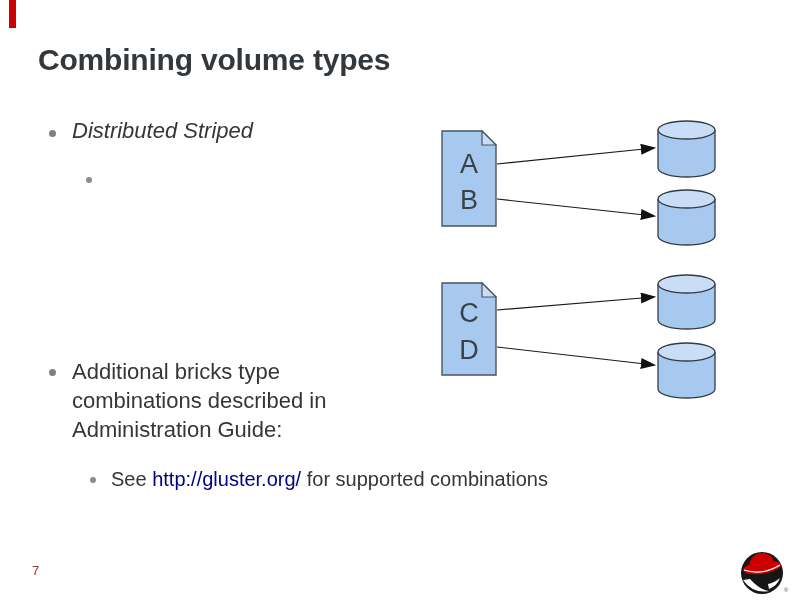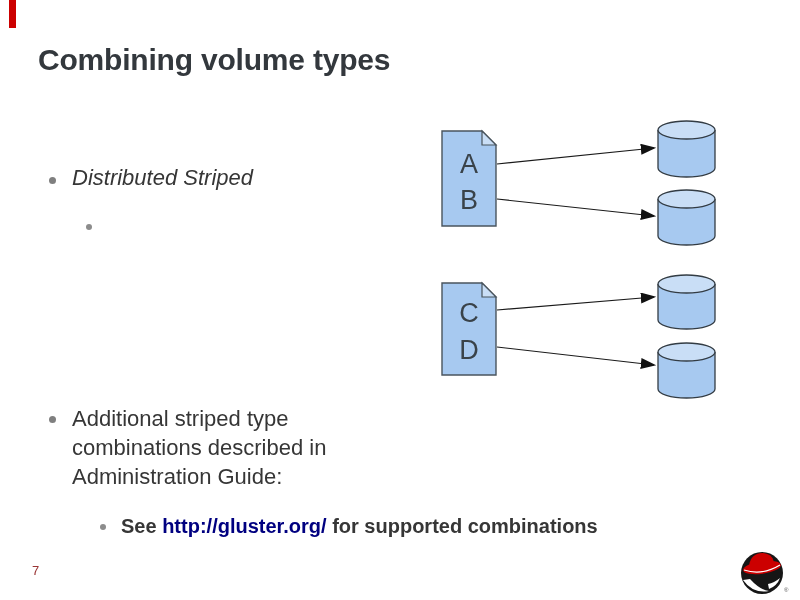--- a/index.html
+++ b/index.html
@@ -5,37 +5,37 @@
   html,body{margin:0;padding:0;background:#ffffff;}
   body{width:800px;height:600px;overflow:hidden;position:relative;
        font-family:"Liberation Sans", sans-serif;color:#363636;}
   #slide{position:absolute;inset:0;background:#ffffff;border-radius:6px;}
 
   .ribbon{position:absolute;left:9px;top:0;width:7px;height:28px;background:#cc0000;}
 
   .title{position:absolute;left:38px;top:43px;margin:0;
          font-size:30px;font-weight:700;letter-spacing:-0.2px;color:#33383d;}
 
-  .b{position:absolute;margin-top:47px;}
+  .b{position:absolute;}
   .b .dot{position:absolute;border-radius:50%;background:#7f7f7f;}
   .b .txt{color:#363636;}
 
   .b1{left:44px;top:116px;}
   .b1 .dot{left:5px;top:14px;width:7px;height:7px;}
   .b1 .txt{margin-left:28px;font-size:22px;line-height:30px;font-style:italic;}
 
   .sub1{left:80px;top:165px;}
   .sub1 .dot{left:6px;top:12px;width:6px;height:6px;background:#8c8c8c;}
   .sub1 .txt{margin-left:27px;font-size:20px;line-height:29px;width:225px;}
 
   .b2{left:44px;top:357px;}
   .b2 .dot{left:5px;top:12px;width:7px;height:7px;}
   .b2 .txt{margin-left:28px;font-size:22px;line-height:29px;width:275px;}
 
-  .sub2{left:94px;top:466px;font-weight:bold;}
+  .sub2{left:84px;top:466px;}
   .sub2 .dot{left:6px;top:11px;width:6px;height:6px;background:#8c8c8c;}
   .sub2 .txt{margin-left:27px;font-size:20px;line-height:27px;white-space:nowrap;width:620px;}
   .sub2 a{color:#000080;text-decoration:none;}
 
   #diagram{position:absolute;left:430px;top:110px;width:300px;height:300px;}
   .doc-letter{font-family:"Liberation Sans", sans-serif;font-size:27px;fill:#394249;}
 
   .footer-page{position:absolute;left:32px;top:563px;font-size:13px;color:#9a3535;}
   .footer-text{position:absolute;left:252px;top:564px;font-size:13px;font-weight:700;
                color:#3a3a3a;white-space:pre;letter-spacing:0.2px;}
@@ -54,21 +54,21 @@
     <span class="dot"></span>
     <div class="txt">Distributed Striped</div>
   </div>
 
   <div class="b sub1">
     <span class="dot"></span>
   </div>
 
   <div class="b b2">
     <span class="dot"></span>
-    <div class="txt">Additional striped type combinations described in Administration Guide:</div>
+    <div class="txt">Additional bricks type combinations described in Administration Guide:</div>
   </div>
 
   <div class="b sub2">
     <span class="dot"></span>
     <div class="txt"><span>See </span><a href="#">http://gluster.org/</a><span> for supported combinations</span></div>
   </div>
 
   <svg id="diagram" viewBox="430 110 300 300" xmlns="http://www.w3.org/2000/svg">
     <defs>
       <marker id="ah" markerWidth="14" markerHeight="10" refX="12" refY="5" orient="auto">

